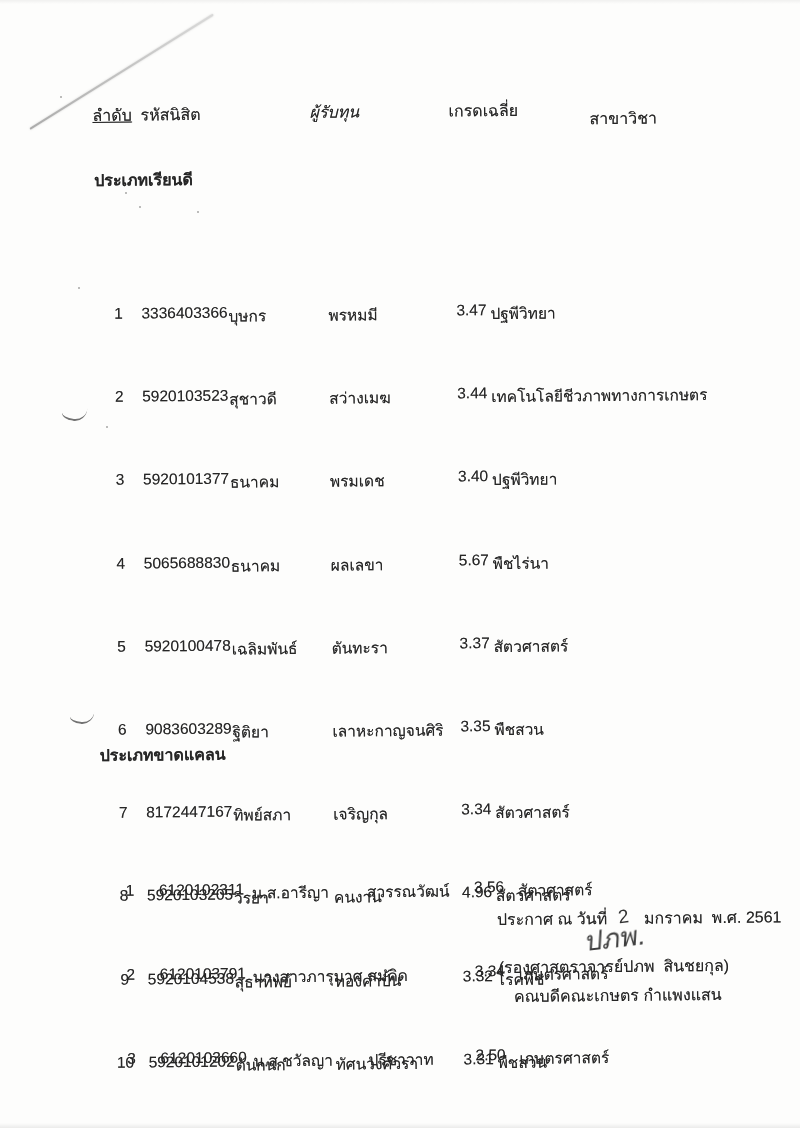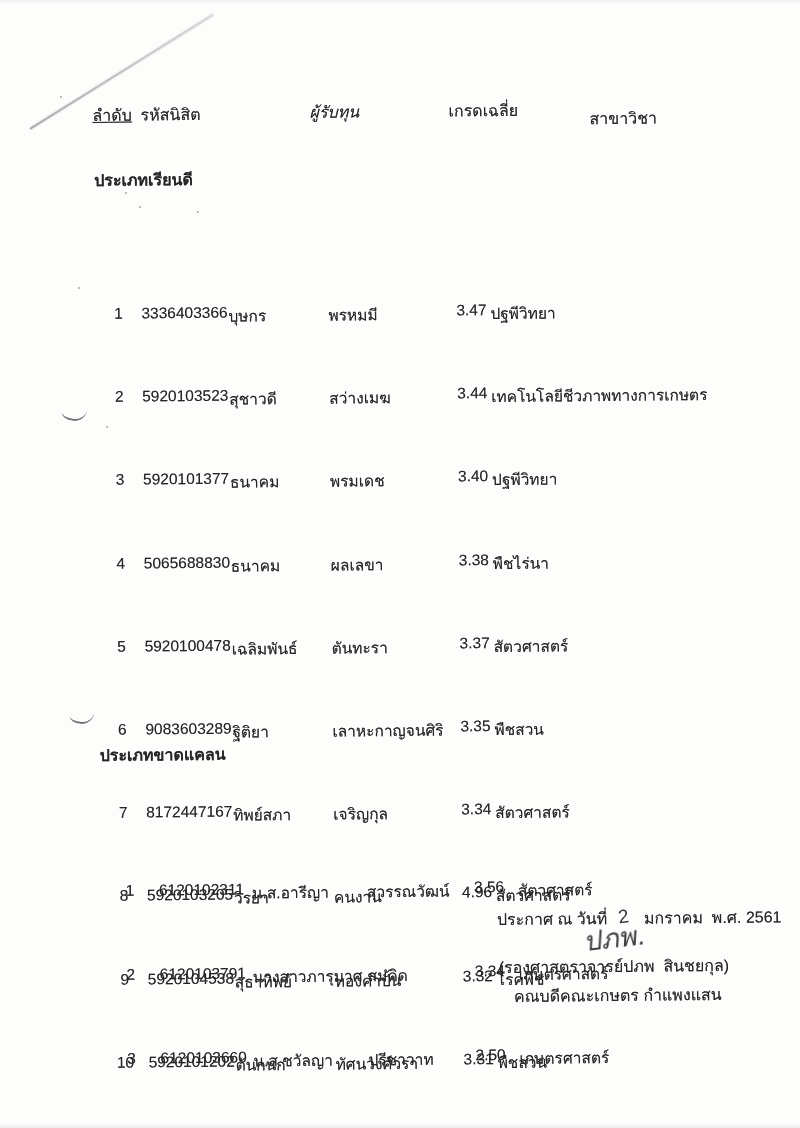--- a/index.html
+++ b/index.html
@@ -125,21 +125,21 @@
             <span class="c ln txt">พรมเดช</span>
             <span class="c gpa txt">3.40</span>
             <span class="c major txt">ปฐพีวิทยา</span>
           </div>
         
           <div class="row">
             <span class="c no txt">4</span>
             <span class="c id txt">5065688830</span>
             <span class="c fn txt">ธนาคม</span>
             <span class="c ln txt">ผลเลขา</span>
-            <span class="c gpa txt">3.38</span>
+            <span class="c gpa txt">5.67</span>
             <span class="c major txt">พืชไร่นา</span>
           </div>
         
           <div class="row">
             <span class="c no txt">5</span>
             <span class="c id txt">5920100478</span>
             <span class="c fn txt">เฉลิมพันธ์</span>
             <span class="c ln txt">ตันทะรา</span>
             <span class="c gpa txt">3.37</span>
             <span class="c major txt">สัตวศาสตร์</span>

